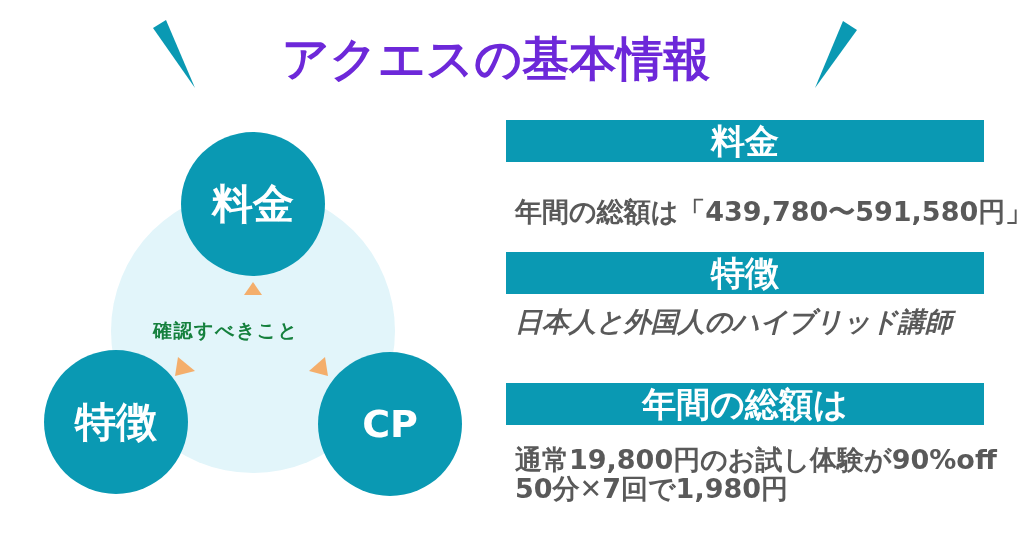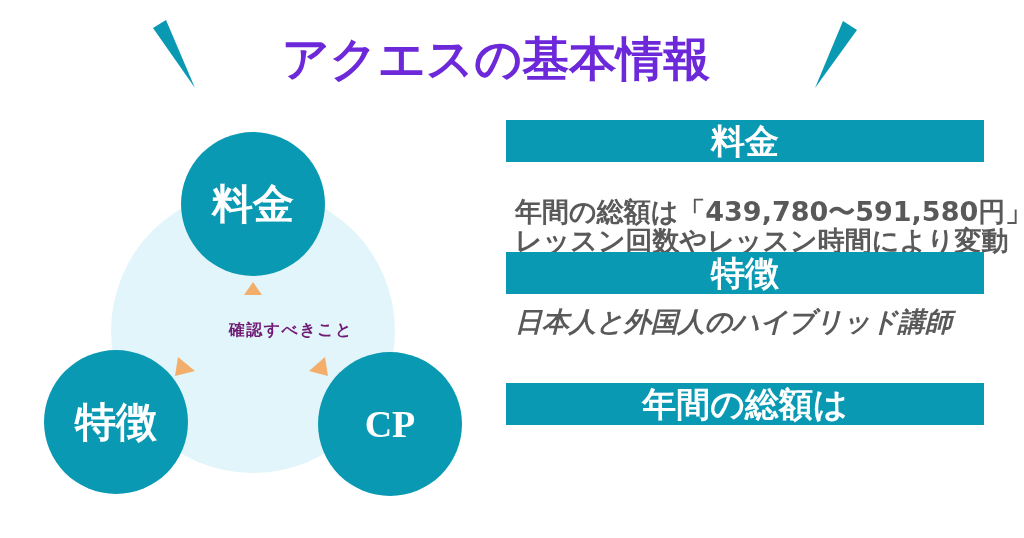--- a/index.html
+++ b/index.html
@@ -40,33 +40,32 @@
       height: 144px;
       line-height: 144px;
       text-align: center;
       color: #ffffff;
       font-weight: 700;
       font-size: 41px;
       white-space: nowrap;
     }
     .node-label.cp {
       font-size: 38px;
-      font-family: Liberation Serif, serif;
     }
     .center-label {
       position: absolute;
       left: 153px;
       width: 200px;
       top: 316px;
       height: 28px;
       line-height: 28px;
-      text-align: right;
-      font-size: 16px;
+      text-align: left;
+      font-size: 19px;
       font-weight: 700;
-      color: #701a75;
+      color: #15803d;
       letter-spacing: 1.5px;
       white-space: nowrap;
     }
     .section-bar {
       position: absolute;
       left: 506px;
       width: 478px;
       height: 42px;
       background: #0a99b3;
       color: #ffffff;
@@ -116,23 +115,26 @@
 
   <div class="node-label" style="left:181px; top:132px;">料金</div>
   <div class="node-label" style="left:44px; top:350px;">特徴</div>
   <div class="node-label cp" style="left:318px; top:352px;">CP</div>
 
   <div class="center-label">確認すべきこと</div>
 
   <div class="section-bar" style="top:120px;">料金</div>
   <div class="section-text" style="top:169px;margin-top:28px;">
     <span class="line">年間の総額は「439,780〜591,580円」</span>
-    <span class="line">レッスン回数やレッスン時間により変動</span>
   </div>
 
   <div class="section-bar" style="top:252px;">特徴</div>
   <div class="section-text" style="top:307px;font-style:italic;">
     <span class="line">日本人と外国人のハイブリッド講師</span>
   </div>
 
   <div class="section-bar" style="top:383px;">年間の総額は</div>
+  <div class="section-text" style="top:445px;">
+    <span class="line">通常19,800円のお試し体験が90%off</span>
+    <span class="line">50分✕7回で1,980円</span>
+  </div>
 
 </div>
 
 </body></html>

